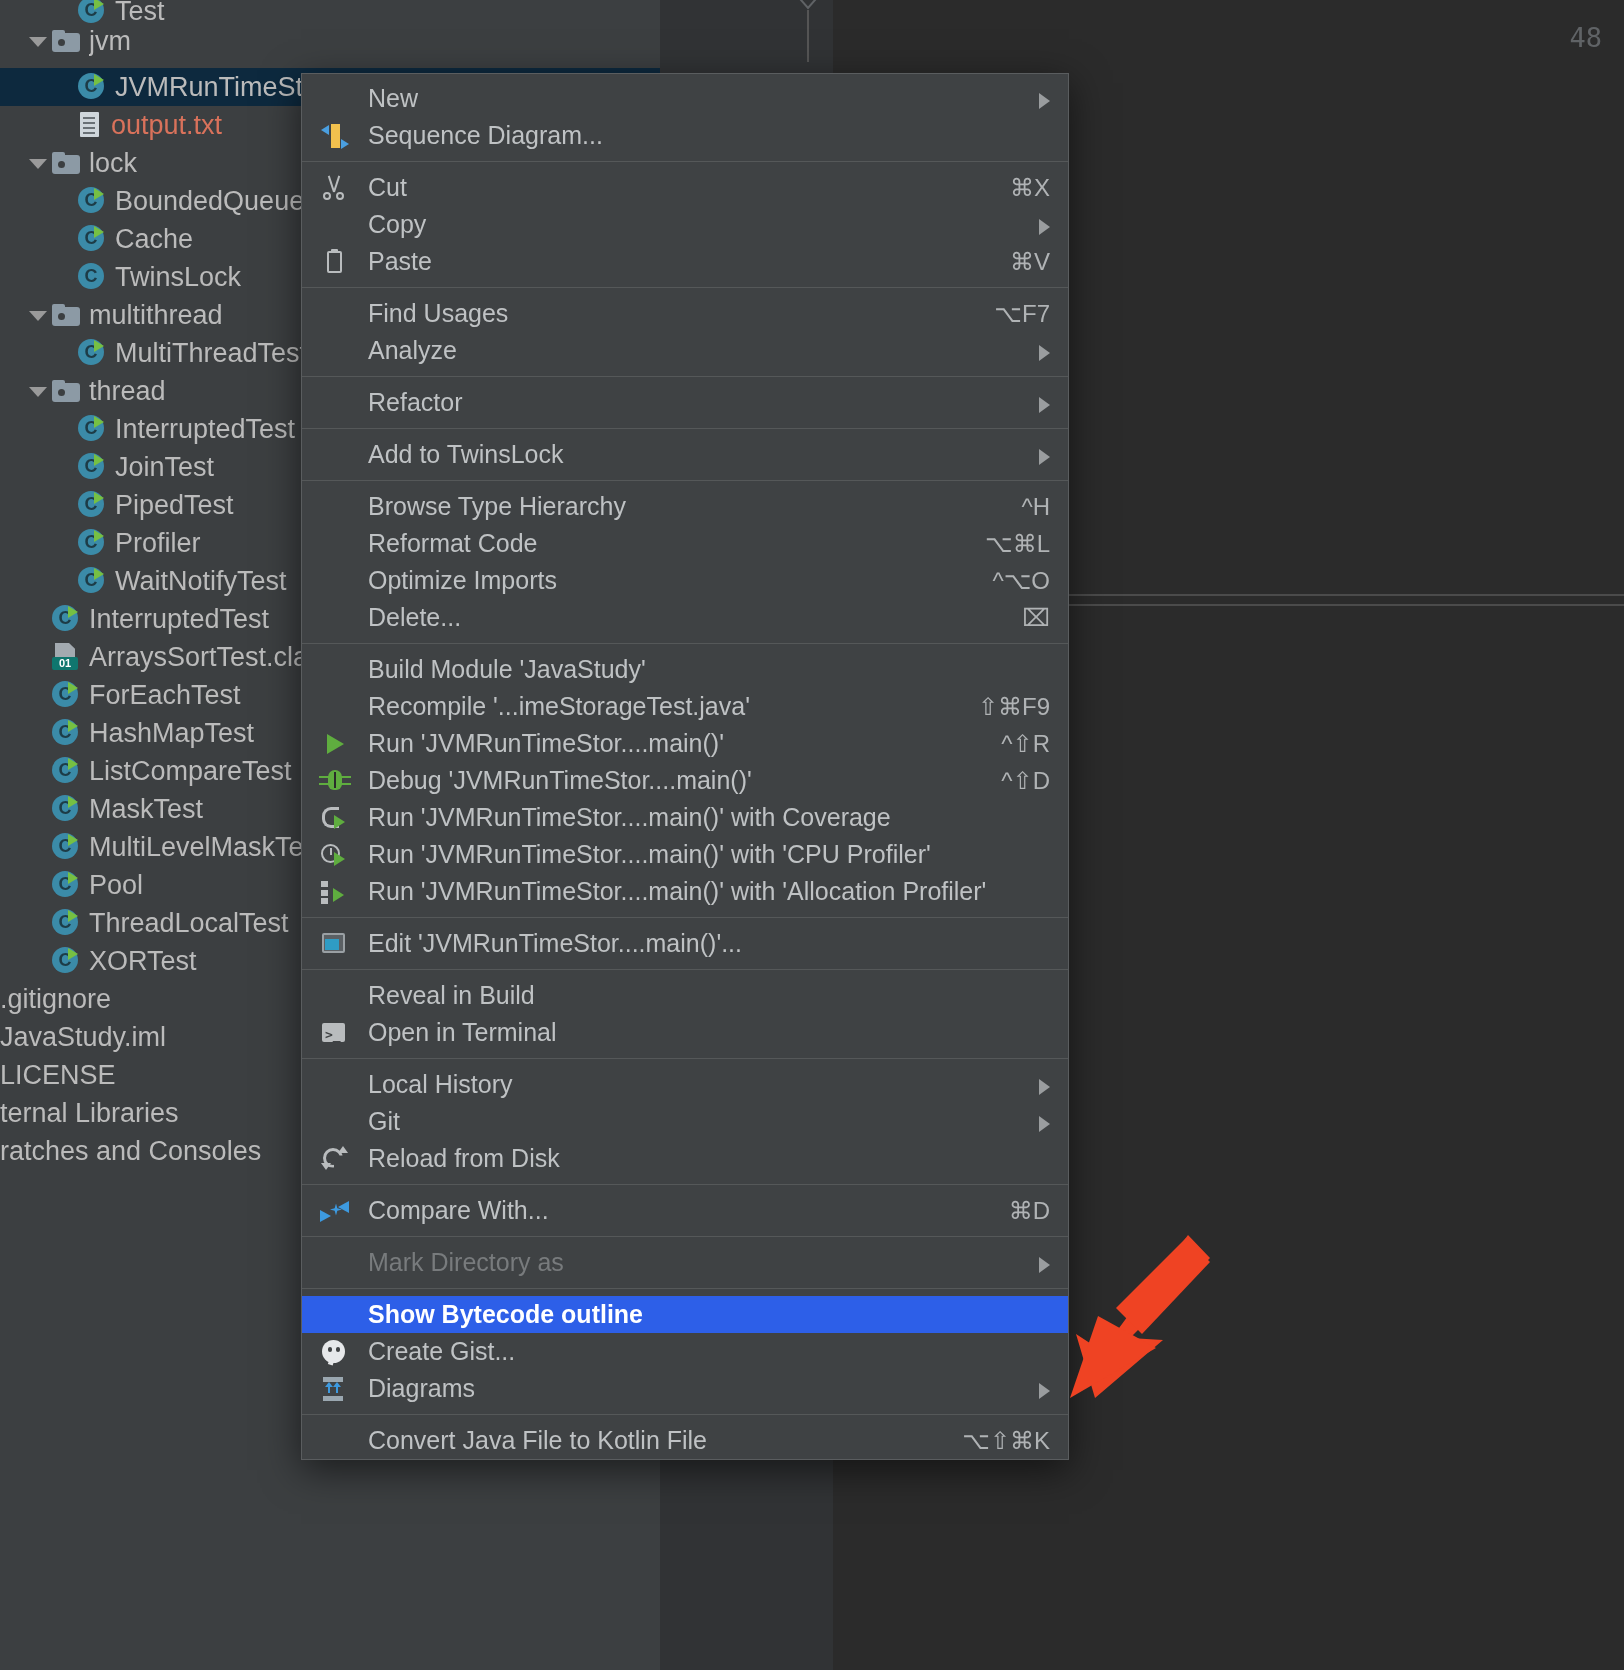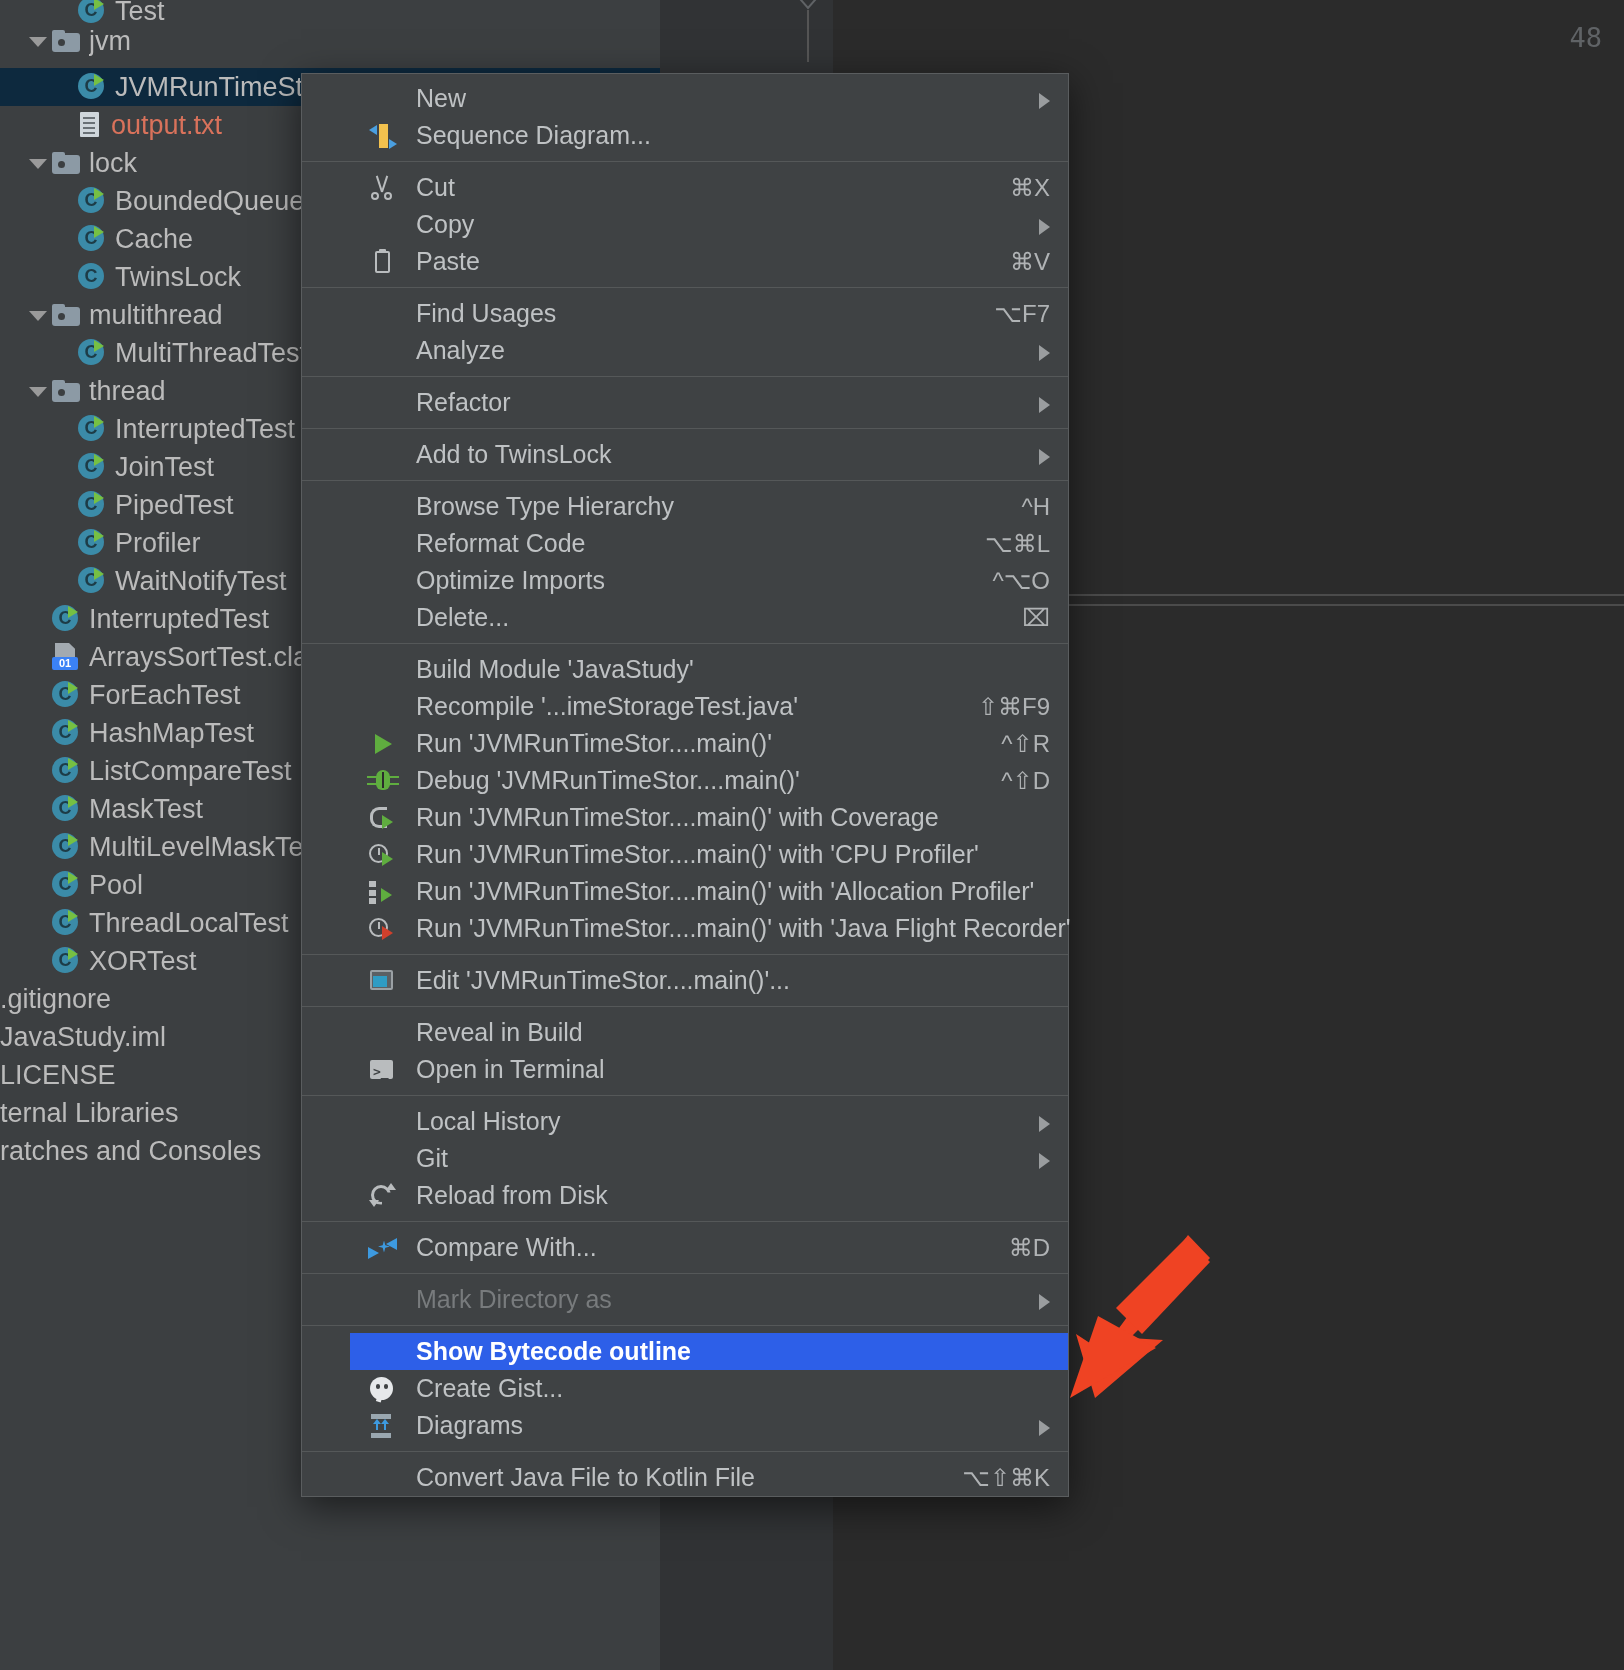--- a/index.html
+++ b/index.html
@@ -100,40 +100,40 @@
 
   
   .ic-classfile { width:28px; height:28px; }
   .ic-classfile .pg {
     position:absolute; left:3px; top:0px; width:20px; height:19px;
     background:#a3aab0;
     clip-path:polygon(0 0,70% 0,100% 30%,100% 100%,0 100%);
   }
   .ic-classfile .badge {
     position:absolute; left:0px; top:14px; width:26px; height:13px;
-    background:#3b82f6; border-radius:2px;
+    background:#0f766e; border-radius:2px;
     color:#fff; font-size:11px; font-weight:bold; line-height:13px;
     text-align:center; font-family:"Liberation Sans", sans-serif;
   }
 
   .tree-label { overflow:hidden; }
   .tree-label.red { color:#d9725b; }
 
   
   .menu {
     position:absolute; left:301px; top:73px; width:768px;
     background:#3f4244;
     border:1px solid #5a5d5f;
     box-shadow:0 10px 36px rgba(0,0,0,.55);
     z-index:50;
     padding:6px 0 0 0;
   }
   .mi {
     position:relative; height:37px; display:flex; align-items:center;
-    padding:0 18px 0 18px; white-space:nowrap;margin-left:48px;
+    padding:0 18px 0 18px; white-space:nowrap;
   }
   .mi .micon {
     width:30px; height:26px; flex:0 0 auto; margin-right:18px;
     position:relative;
   }
   .mi .mlabel {
     color:#bfc2c4; font-size:25px; flex:1 1 auto;
     font-family:"Liberation Sans", sans-serif;
   }
   .mi.disabled .mlabel { color:#787b7d; }
@@ -701,28 +701,20 @@
       </div>
       <div class="mi">
         <span class="micon i-alloc">
           <span class="sq"></span>
           <span class="sq s2"></span>
           <span class="sq s3"></span>
           <span class="p"></span>
         </span>
         <span class="mlabel">Run 'JVMRunTimeStor....main()' with 'Allocation Profiler'</span>
       </div>
-      <div class="mi">
-        <span class="micon i-clock">
-          <span class="c"></span>
-          <span class="hand"></span>
-          <span class="p red"></span>
-        </span>
-        <span class="mlabel">Run 'JVMRunTimeStor....main()' with 'Java Flight Recorder'</span>
-      </div>
       <div class="msep"></div>
       <div class="mi">
         <span class="micon i-edit">
           <span class="outer"></span>
           <span class="inner"></span>
         </span>
         <span class="mlabel">Edit 'JVMRunTimeStor....main()'...</span>
       </div>
       <div class="msep"></div>
       <div class="mi">

